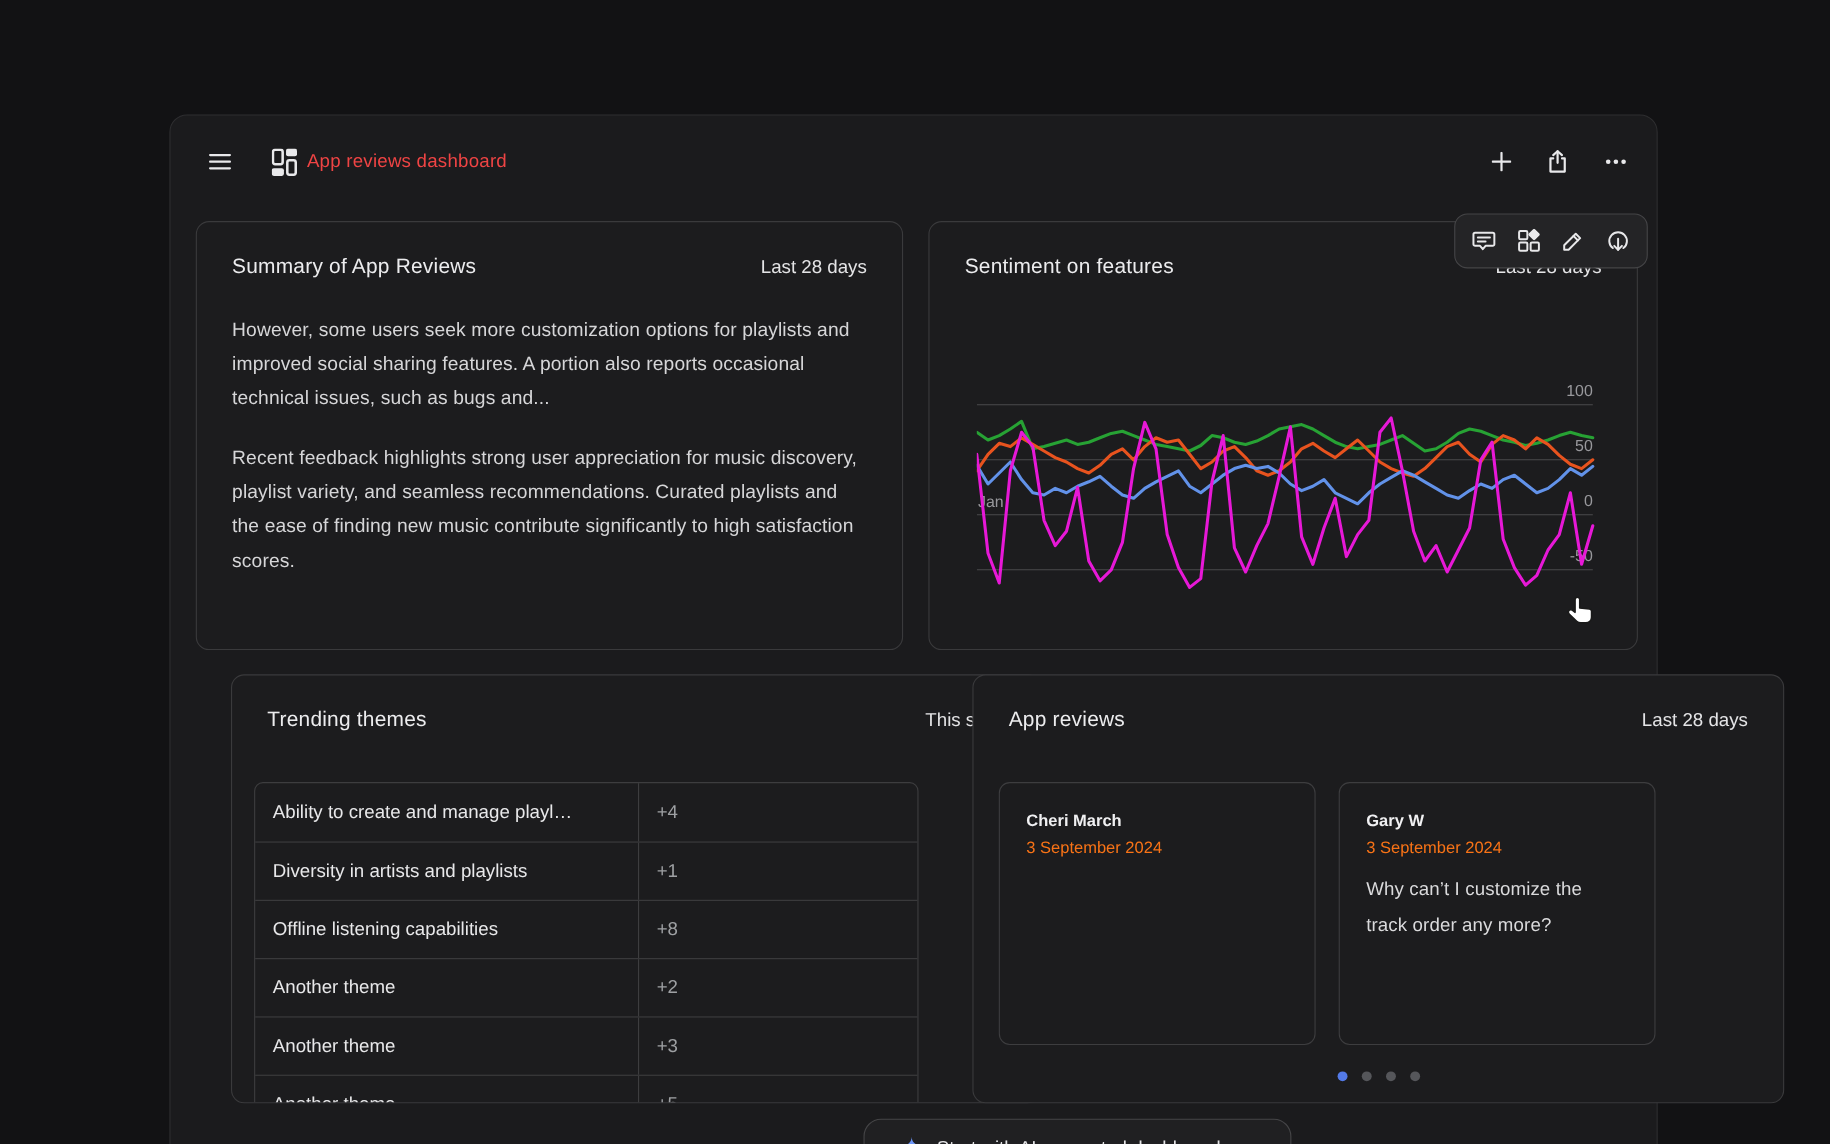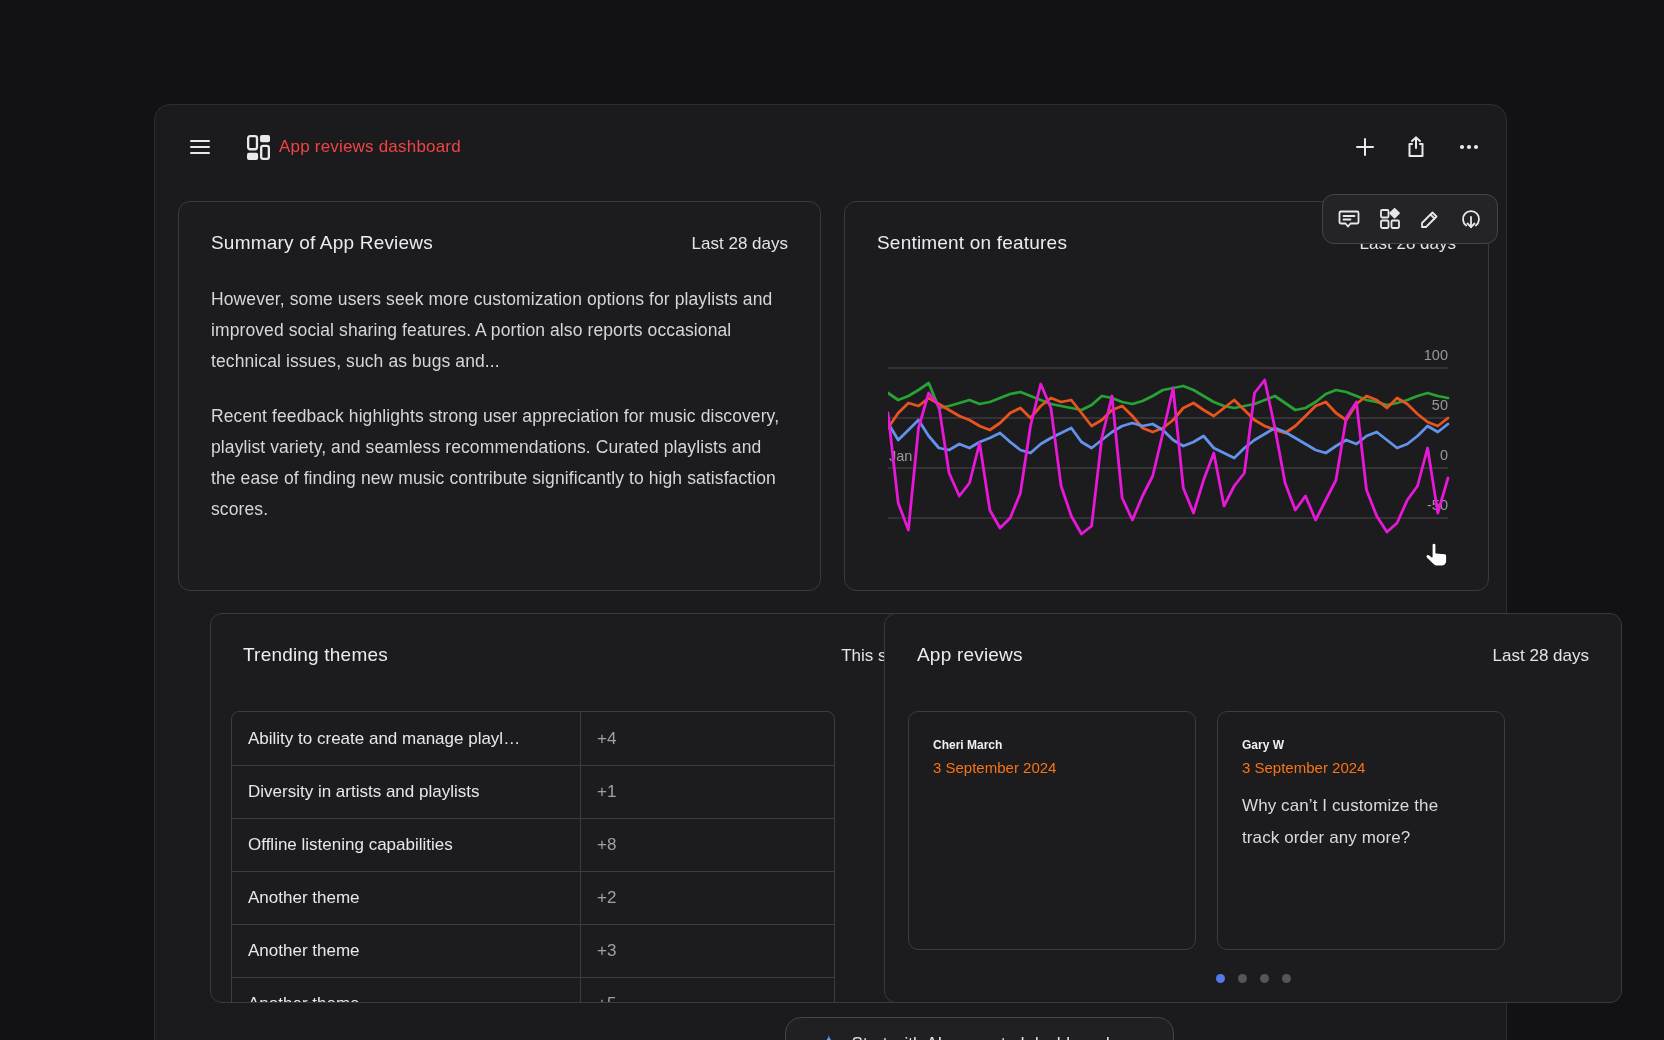--- a/index.html
+++ b/index.html
@@ -39,21 +39,21 @@
   .theme-row { display:flex; height:53px; align-items:center; cursor:default; }
   .theme-row + .theme-row { border-top:1px solid #3D3D3F; }
   .theme-label { width:349px; padding:0 16px; font-size:17px; color:#E8E8EA;
                  white-space:nowrap; overflow:hidden; align-self:stretch; display:flex; align-items:center;
                  border-right:1px solid #3D3D3F; }
   .theme-delta { flex:1; padding:0 16px; font-size:17px; color:#9EA0A3; }
   
   .review-tile { position:absolute; top:97px; width:288px; height:239px;
                  border:1px solid #3D3D3F; border-radius:10px; padding:26px 24px; cursor:pointer; }
   .tile-1 { left:23px; } .tile-2 { left:332px; }
-  .review-name { font-size:12px; font-weight:600; color:#F0F0F2; }
+  .review-name { font-size:15px; font-weight:600; color:#F0F0F2; }
   .review-date { font-size:15px; color:#f97316; margin-top:7px; }
   .review-text { font-size:17px; line-height:31.5px; color:#DADADC; margin-top:14px; letter-spacing:.1px; }
   .pager { position:absolute; left:0; right:0; top:360px; display:flex; justify-content:center; gap:13px; }
   .dot { width:9px; height:9px; border-radius:50%; background:#55565A; cursor:pointer; }
   .dot.active { background:#537AE8; }
   
   .float-toolbar { position:absolute; left:1167px; top:89px; width:176px; height:50px;
                    background:#242426; border:1px solid #454547; border-radius:12px;
                    display:flex; align-items:center; justify-content:space-around; padding:0 6px; z-index:5; }
   .tool-btn { width:34px; height:34px; display:flex; align-items:center; justify-content:center;

